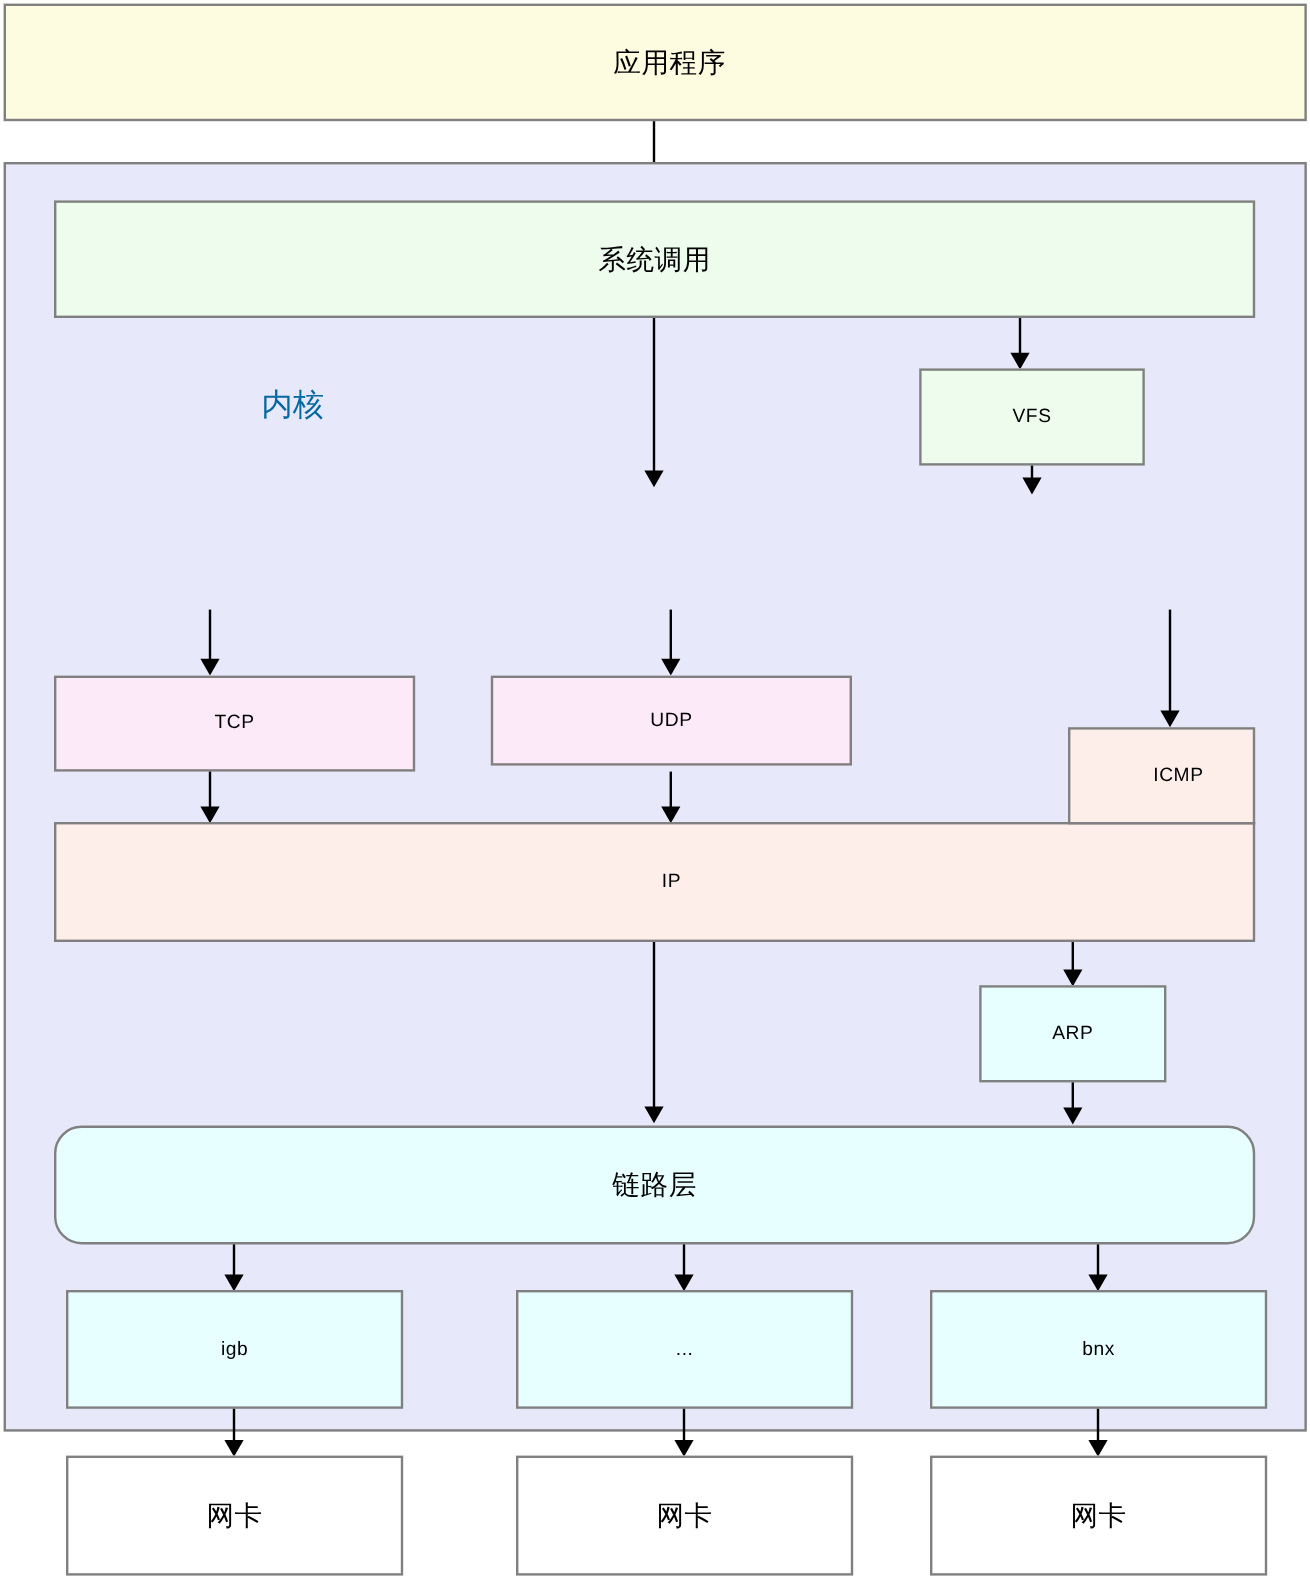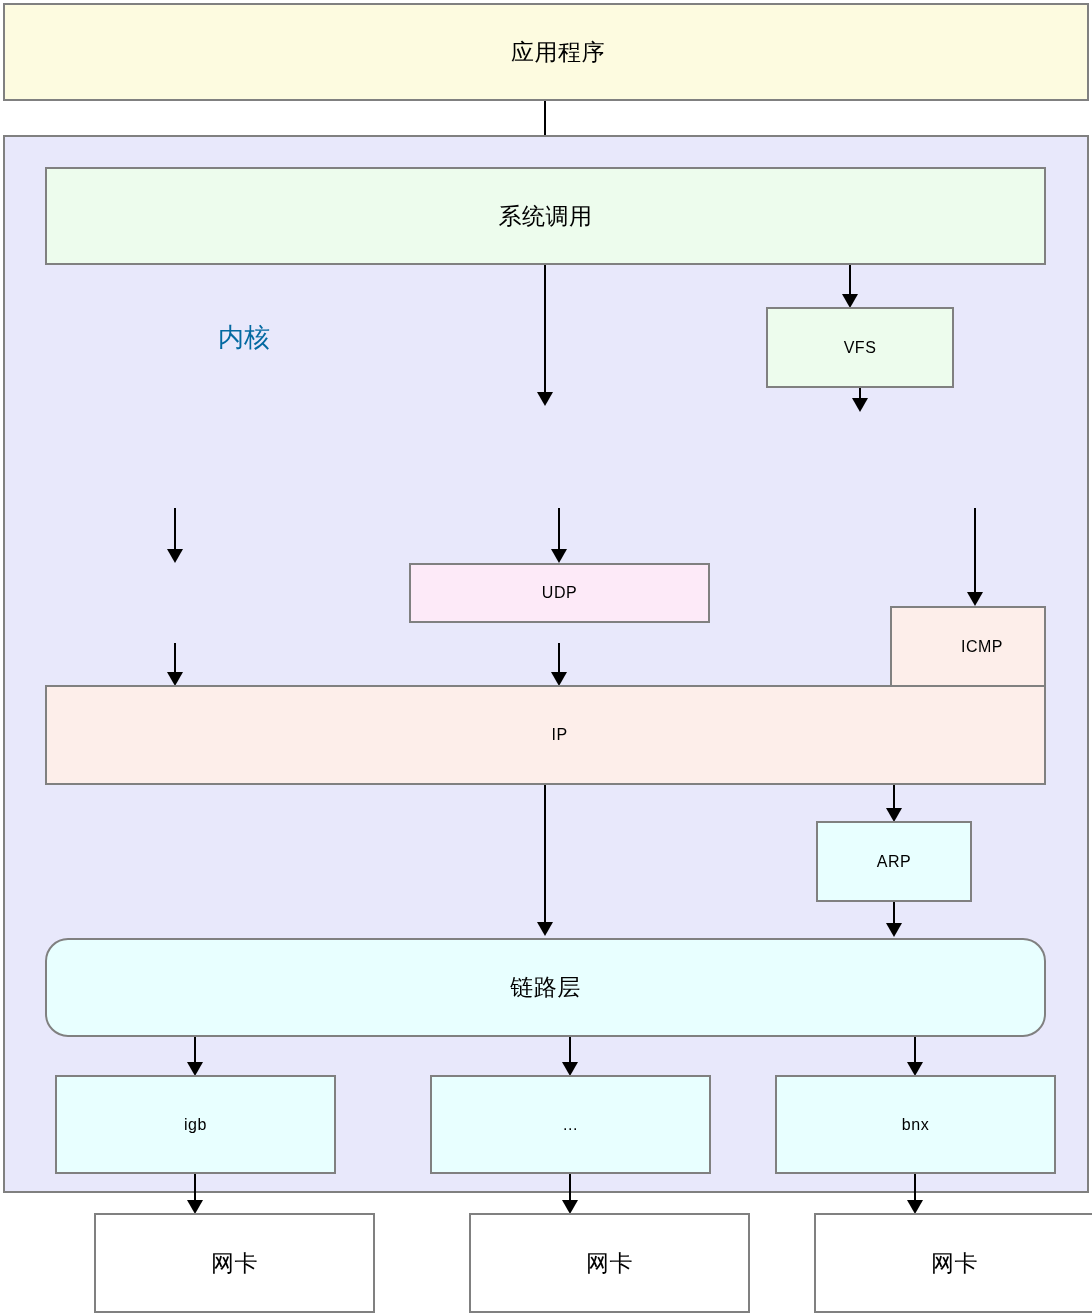--- a/index.html
+++ b/index.html
@@ -37,21 +37,21 @@
     color: #0369a1;
     line-height: 1;
   }
   
   .c-app    { background: #fdfbe0; }
   .c-kernel { background: #e8e8fb; }
   .c-green  { background: #edfced; }
   .c-pink   { background: #fdeaf8; }
   .c-peach  { background: #fdeeea; padding-left: 28px; }
   .c-cyan   { background: #e8ffff; }
-  .c-white  { background: #ffffff; margin-left: 39px; }
+  .c-white  { background: #ffffff; }
 
   
   .arrow {
     position: absolute;
     width: 2px;
     background: #000000;
   }
   .arrow-head {
     position: absolute;
     width: 0;
@@ -97,22 +97,25 @@
 
   <div class="arrow" style="left:174px; top:508px; height:42px;"></div>
   <div class="arrow-head" style="left:167px; top:549px;"></div>
 
   <div class="arrow" style="left:558px; top:508px; height:42px;"></div>
   <div class="arrow-head" style="left:551px; top:549px;"></div>
 
   <div class="arrow" style="left:974px; top:508px; height:85px;"></div>
   <div class="arrow-head" style="left:967px; top:592px;"></div>
 
+  <div class="box c-pink" style="left:45px; top:563px; width:301px; height:80px;">
+    <span>TCP</span>
+  </div>
 
-  <div class="box c-pink" style="left:409px; top:563px; width:301px; height:60px;">
+  <div class="box c-pink" style="left:409px; top:563px; width:301px; height:75px;">
     <span>UDP</span>
   </div>
 
   <div class="arrow" style="left:174px; top:643px; height:32px;"></div>
   <div class="arrow-head" style="left:167px; top:672px;"></div>
 
   <div class="arrow" style="left:558px; top:643px; height:32px;"></div>
   <div class="arrow-head" style="left:551px; top:672px;"></div>
 
   <div class="box c-peach" style="left:890px; top:606px; width:156px; height:81px;">

